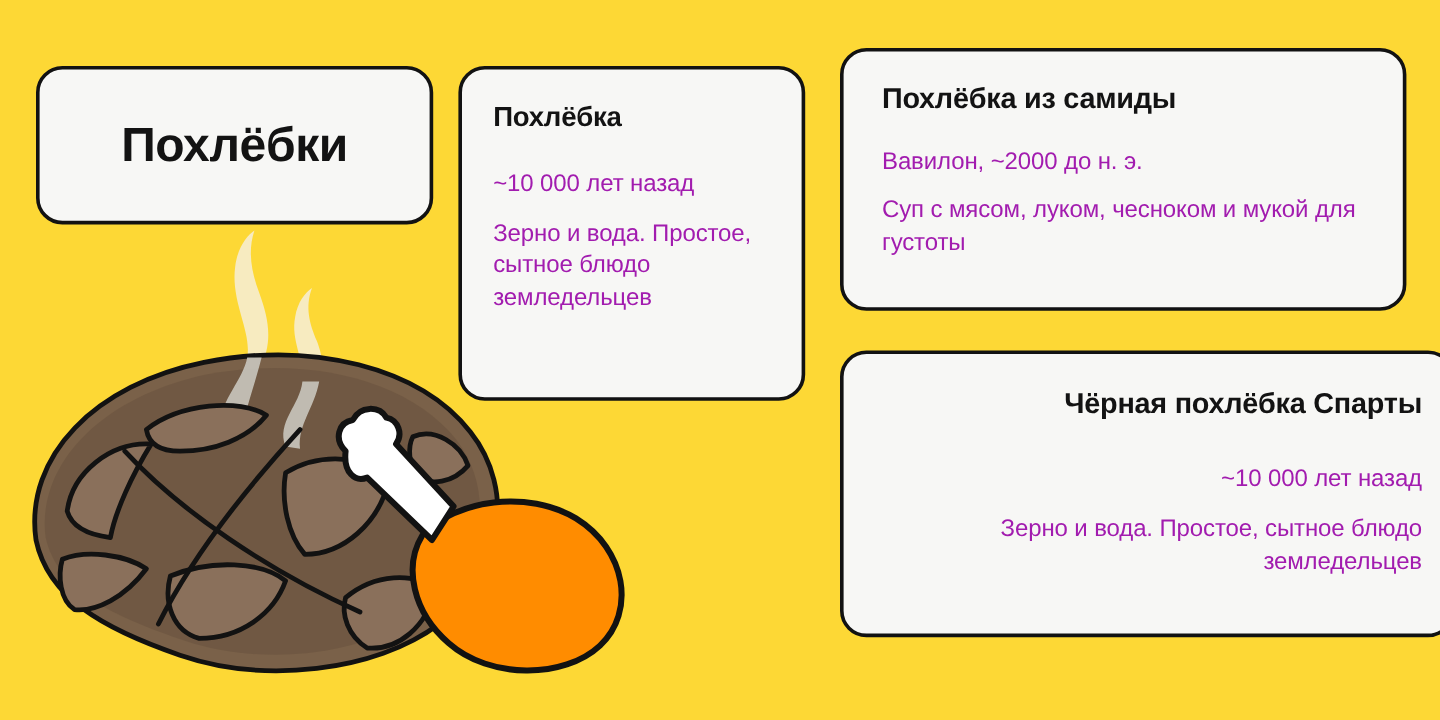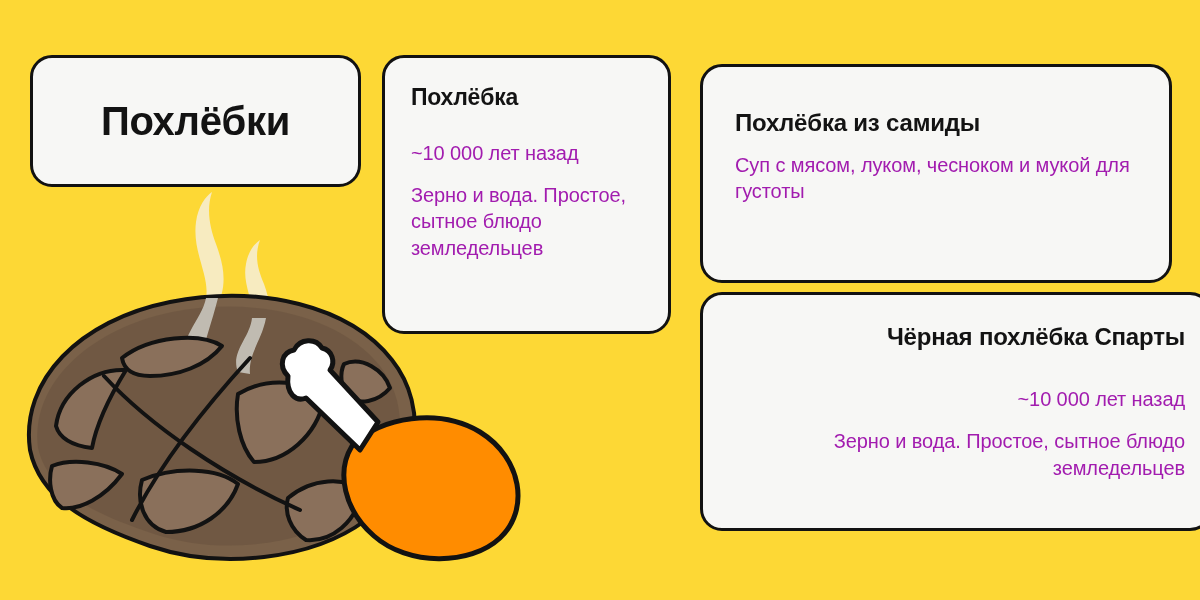--- a/index.html
+++ b/index.html
@@ -62,24 +62,24 @@
   #card-pohlebka {
     left: 382px;
     top: 55px;
     width: 289px;
     height: 279px;
     padding: 26px 24px 0 26px;
   }
 
   #card-samida {
     left: 700px;
-    top: 64px;
+    top: 40px;
     width: 472px;
     height: 219px;
-    padding: 42px 24px 0 32px;
+    padding: 26px 24px 0 32px;
   }
 
   #card-sparta {
     left: 700px;
     top: 292px;
     width: 512px;
     height: 239px;
     padding: 28px 24px 0 32px;
     text-align: right;
   }
@@ -177,20 +177,21 @@
   </div>
 
   <div class="card" id="card-pohlebka">
     <div class="card-heading">Похлёбка</div>
     <div class="card-line line-era">~10 000 лет назад</div>
     <div class="card-line line-desc">Зерно и вода. Простое, сытное блюдо земледельцев</div>
   </div>
 
   <div class="card" id="card-samida">
     <div class="card-heading">Похлёбка из самиды</div>
+    <div class="card-line line-era">Вавилон, ~2000 до н. э.</div>
     <div class="card-line line-desc">Суп с мясом, луком, чесноком и мукой для густоты</div>
   </div>
 
   <div class="card" id="card-sparta">
     <div class="card-heading">Чёрная похлёбка Спарты</div>
     <div class="card-line line-era">~10 000 лет назад</div>
     <div class="card-line line-desc">Зерно и вода. Простое, сытное блюдо земледельцев</div>
   </div>
 
 </div>

